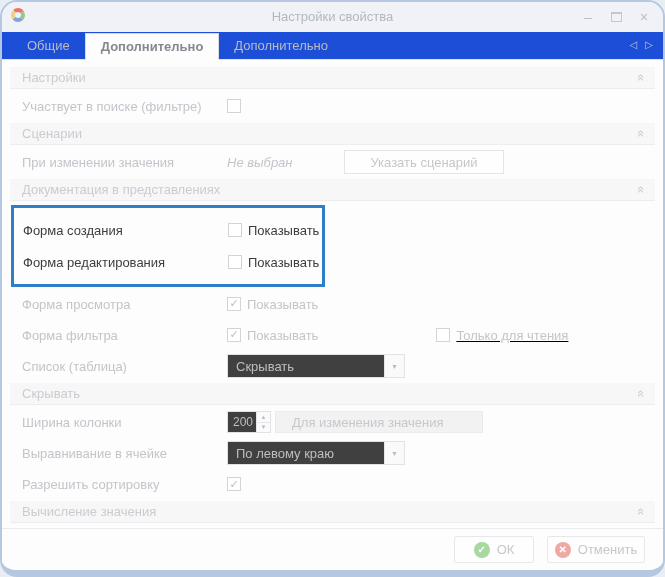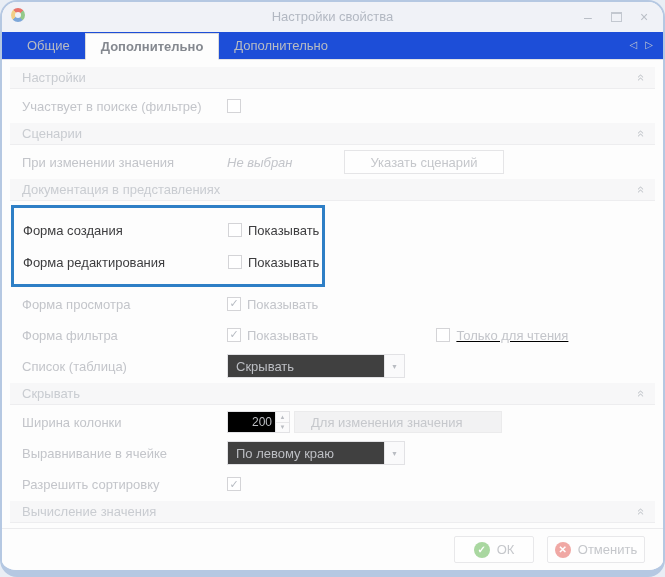--- a/index.html
+++ b/index.html
@@ -53,21 +53,21 @@
   .hl-box { border:3px solid #2e7fc6; width:314px; margin:4px 0 2px 1px; padding:4px 0; background:#fdfdfd; }
   .hl-box .row { padding-left:9px; margin:4px 0; }
 
   .dropdown { display:inline-flex; height:24px; border:1px solid #e2e2e5; background:#404040; align-items:stretch; }
   .dropdown.w178 { width:178px; }
   .dropdown.grow { flex:1; margin-right:5px; }
   .dd-value { flex:1; display:flex; align-items:center; padding-left:8px; color:#bcbec3; font-size:13px; }
   .dd-btn { width:20px; border-left:1px solid #e6e6e8; background:#fafafb; display:flex; align-items:center; justify-content:center;
     color:#b9bcc2; font-size:7px; }
 
-  .spinner { display:inline-flex; height:22px; border:1px solid #e2e2e5; background:#000000;padding-left:19px; }
+  .spinner { display:inline-flex; height:22px; border:1px solid #e2e2e5; background:#404040; }
   .spin-value { width:28px; display:flex; align-items:center; justify-content:flex-end; padding-right:3px; color:#bcbec3; font-size:12px; }
   .spin-btns { width:14px; display:flex; flex-direction:column; border-left:1px solid #e6e6e8; }
   .spin-btn { flex:1; display:flex; align-items:center; justify-content:center; font-size:6px; color:#b9bcc2; background:#fafafb; }
   .spin-btn + .spin-btn { border-top:1px solid #e6e6e8; }
 
   .hint-field { height:22px; width:208px; margin-left:4px; background:#f2f2f3; border:1px solid #ebebec;
     display:flex; align-items:center; padding-left:16px; color:#c6c8cc; font-size:13px; }
 
   
   .footer { position:absolute; left:0; right:0; bottom:0; height:42px; border-top:1px solid #ebebed; background:#fdfdfd;

